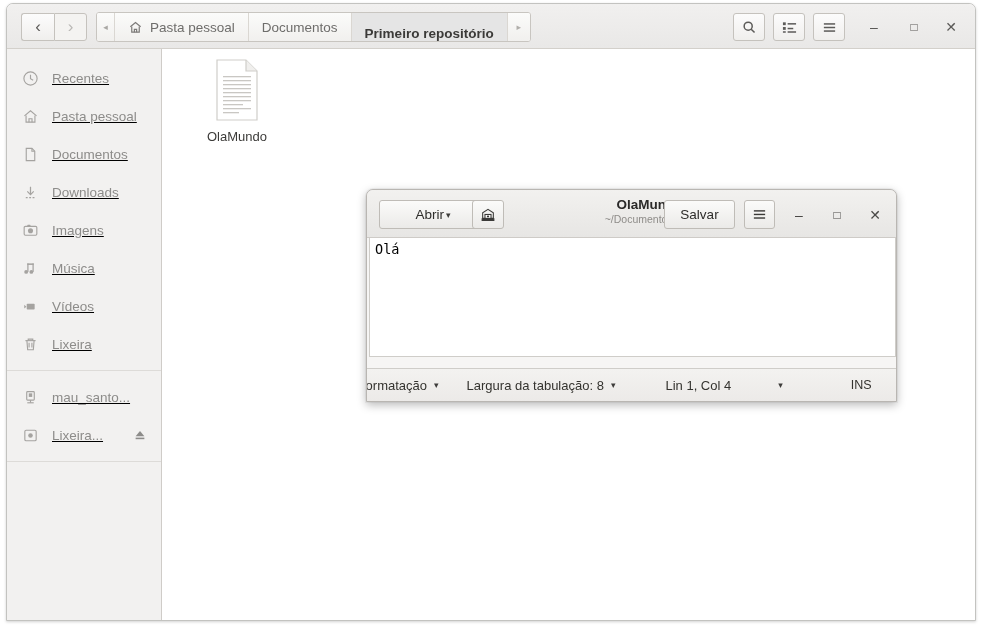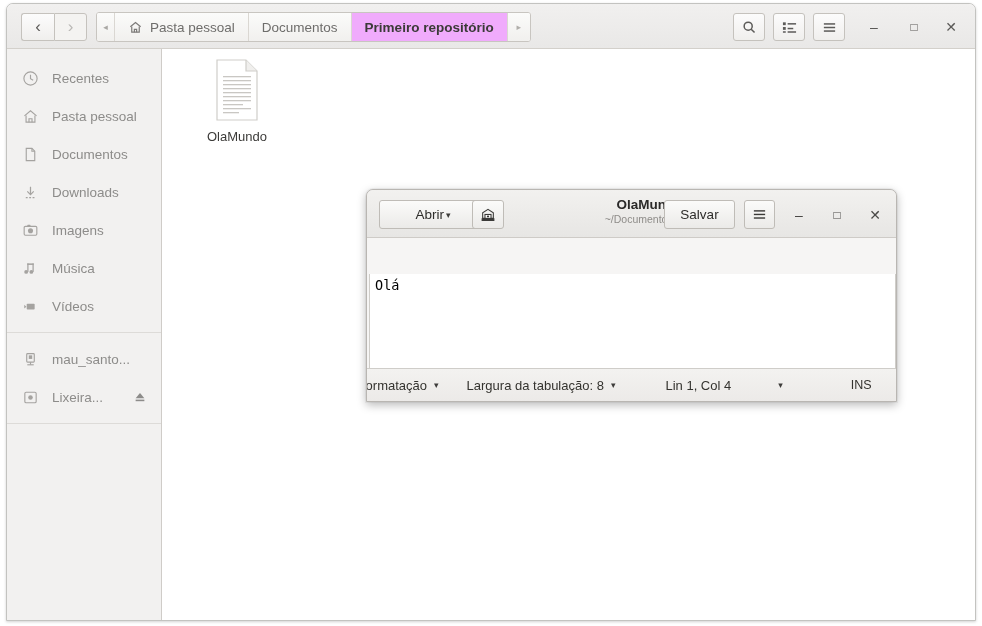--- a/index.html
+++ b/index.html
@@ -65,23 +65,24 @@
   .crumb {
     display: flex; align-items: center; gap: 7px;
     padding: 0 13px;
     font-size: 13.5px;
     color: #6e6d6b;
     background: linear-gradient(to bottom,#fbfbfa,#f1f0ee);
     border-right: 1px solid #dad7d2;
     white-space: nowrap;
   }
   .crumb.active {
-    background: #f0abfc;
+    background: #e5e5e5;
     color: #3b3a38;
     font-weight: bold;
+    align-items: flex-end;
   }
   .crumb-next {
     width: 22px;
     background: linear-gradient(to bottom,#fbfbfa,#f1f0ee);
     display:flex;align-items:center;justify-content:center;
     color:#b0aeaa;font-size:9px;
   }
 
   #btn-search { right: 210px; top: 9px; width: 32px; height: 28px; }
   #btn-viewmode { right: 170px; top: 9px; width: 32px; height: 28px; }
@@ -96,20 +97,21 @@
   #wm-max { right: 47px; }
   #wm-close { right: 10px; }
 
   
   #sidebar {
     position: absolute; left: 0; top: 45px;
     width: 155px; height: 573px;
     background: #f2f1f0;
     border-right: 1px solid #cfccc8;
     padding-top: 10px;
+    text-decoration: underline;
   }
   .side-item {
     display: flex; align-items: center;
     height: 38px; padding-left: 14px; gap: 13px;
     font-size: 13.5px; color: #8d8c8a;
   }
   .side-item .ico { width: 18px; height: 18px; display:flex;align-items:center;justify-content:center; color:#a5a3a0;}
   .side-sep { height: 1px; background: #dddbd8; margin: 7px 0; }
   .eject { margin-left: auto; margin-right: 14px; color:#8d8c8a; font-size: 12px;}
 
@@ -187,21 +189,20 @@
     position:absolute; left:2px; top:48px;
     width: 527px; height: 119px;
     background:#ffffff;
     border: 1px solid #cfcdc9;
     border-top: none;
     padding: 4px 5px;
     font-family: "DejaVu Sans Mono", monospace;
     font-size: 13.5px;
     color:#000000;
     line-height: 1.15;
-    margin-top: 36px;
   }
   #ge-statusbar {
     position:absolute; left:-1px; bottom:0;
     width: 532px; height: 33px;
     background: linear-gradient(to bottom,#f3f2f0,#eceae8);
     border-top: 1px solid #cfcdc9;
     display:flex; align-items:center;
     font-size: 13px; color:#34332f;
   }
   .sb-item { display:flex; align-items:center; gap:7px; white-space:nowrap; }
@@ -370,20 +371,31 @@
     <div class="side-item">
       <span class="ico">
         <svg width="17" height="17" viewBox="0 0 18 18" fill="#a5a3a0">
           <rect x="5" y="6" width="8.4" height="6.2" rx="0.8"></rect>
           <path d="M2.4 7.2l2.2 2-2.2 2z"></path>
         </svg>
       </span>
       <span>Vídeos</span>
     </div>
 
+    <div class="side-item">
+      <span class="ico">
+        <svg width="17" height="17" viewBox="0 0 18 18" fill="none" stroke="#a5a3a0" stroke-width="1.2">
+          <path d="M3.6 4.9h10.8"></path>
+            <path d="M5.2 4.9l.8 9.6h6l.8-9.6"></path>
+            <path d="M6.6 4.9V3.3h4.8v1.6"></path>
+          <path d="M7.5 7.2v5M10.5 7.2v5"></path>
+        </svg>
+      </span>
+      <span>Lixeira</span>
+    </div>
 
     <div class="side-sep"></div>
 
     <div class="side-item">
       <span class="ico">
         <svg width="17" height="17" viewBox="0 0 18 18" fill="none" stroke="#a5a3a0" stroke-width="1.2">
           <rect x="5" y="2.8" width="8" height="9" rx="0.9"></rect>
             <path d="M9 11.8v2.6"></path>
             <path d="M5.6 14.6h6.8"></path>
           <rect x="7.2" y="4.6" width="3.6" height="3.8" fill="#a5a3a0" stroke="none"></rect>

